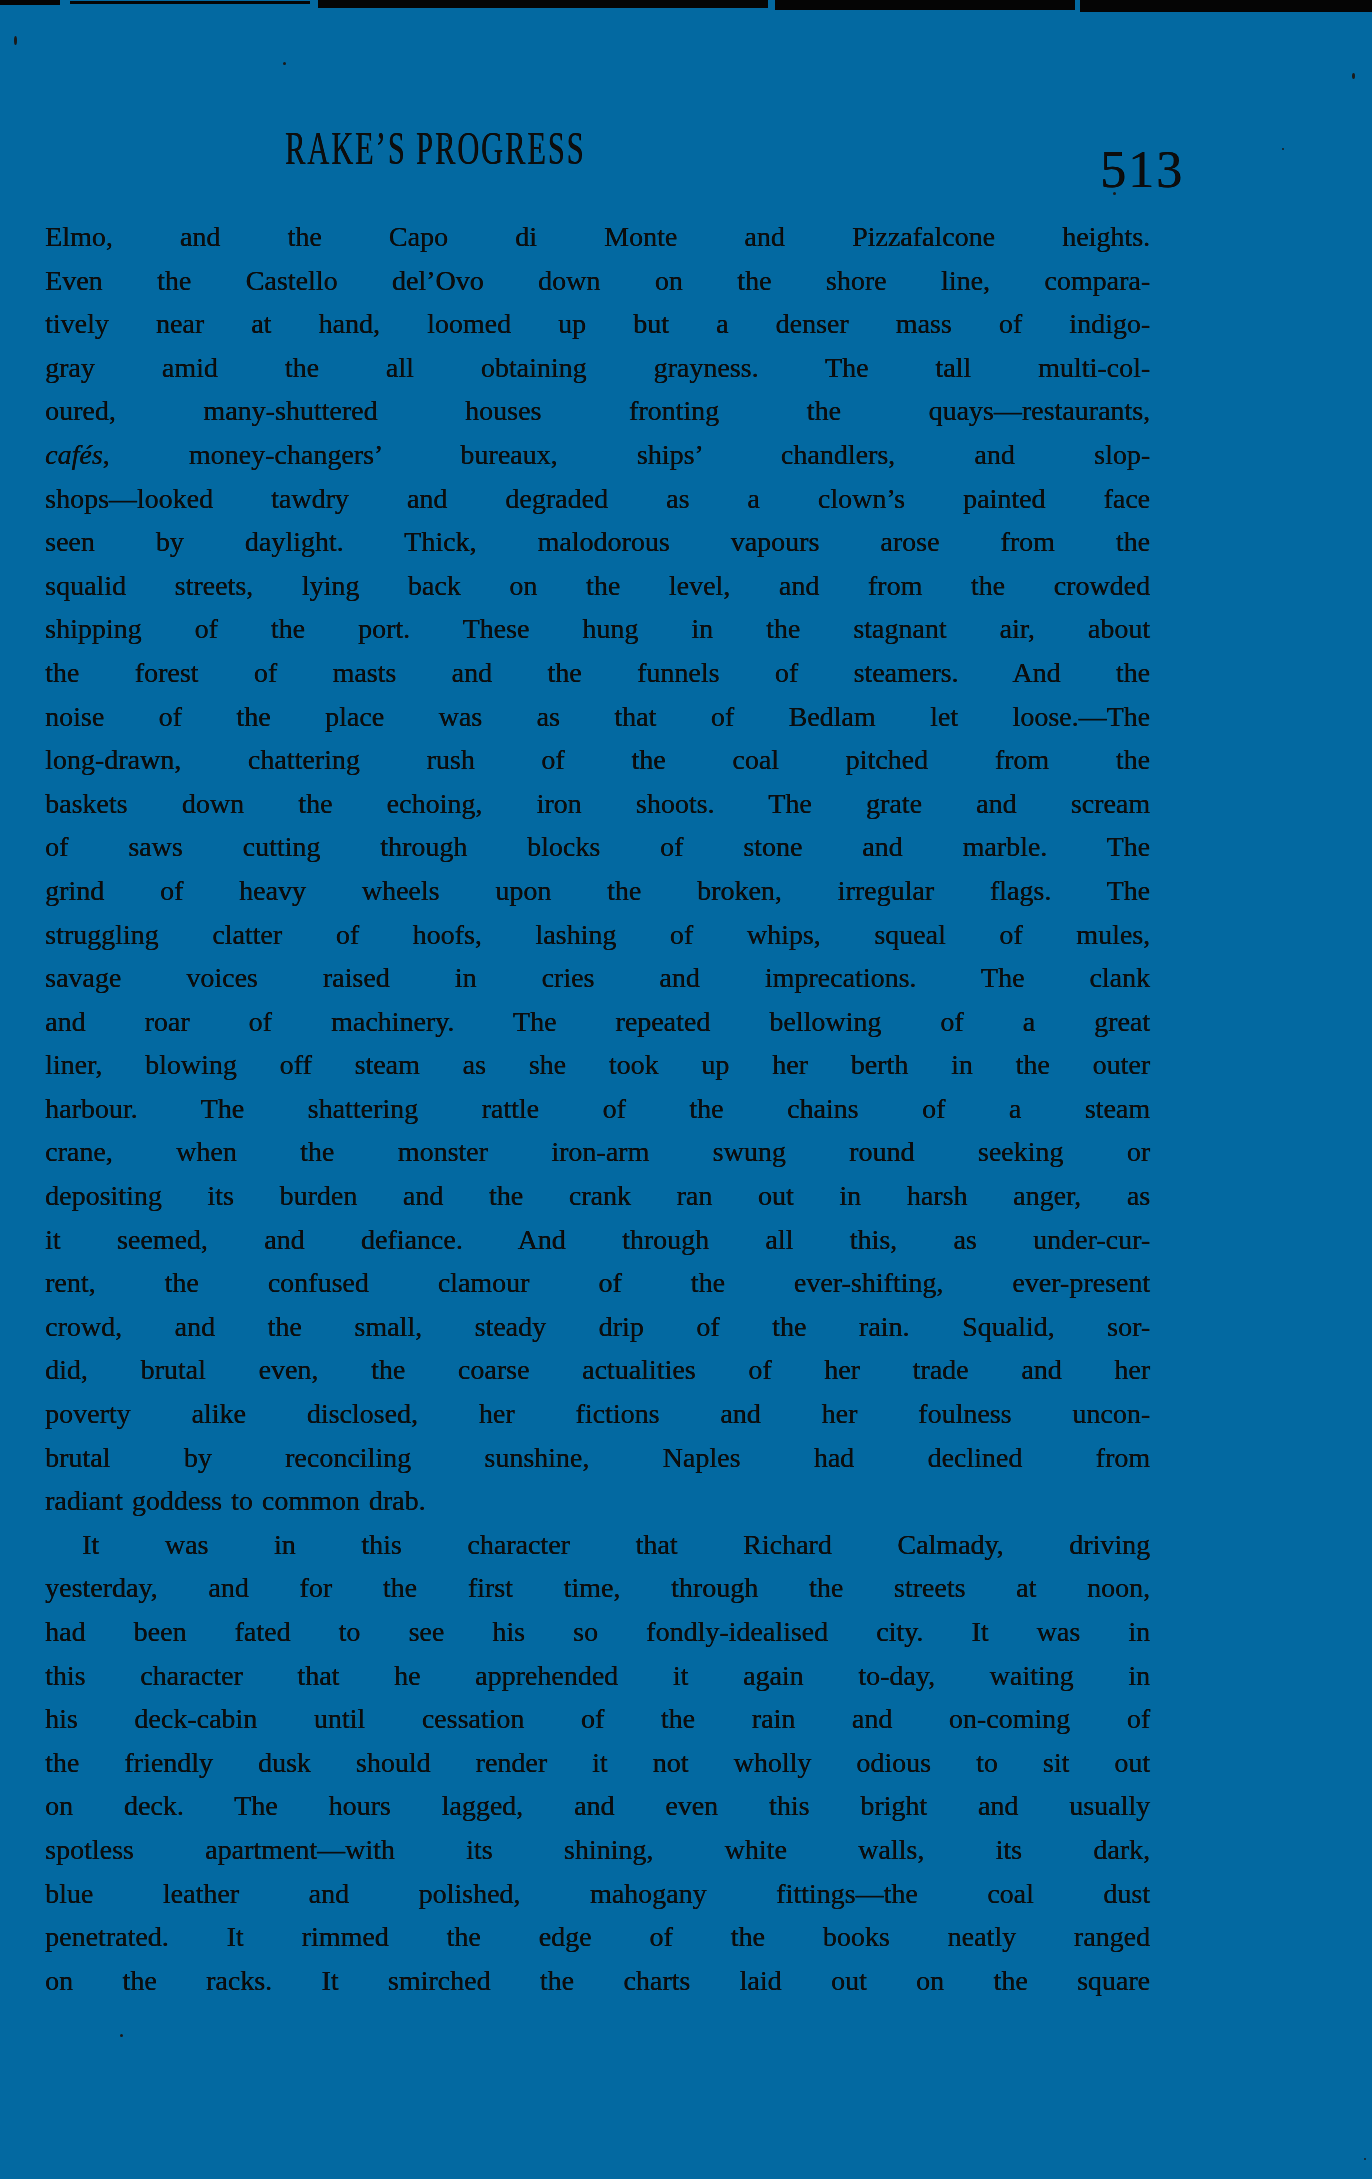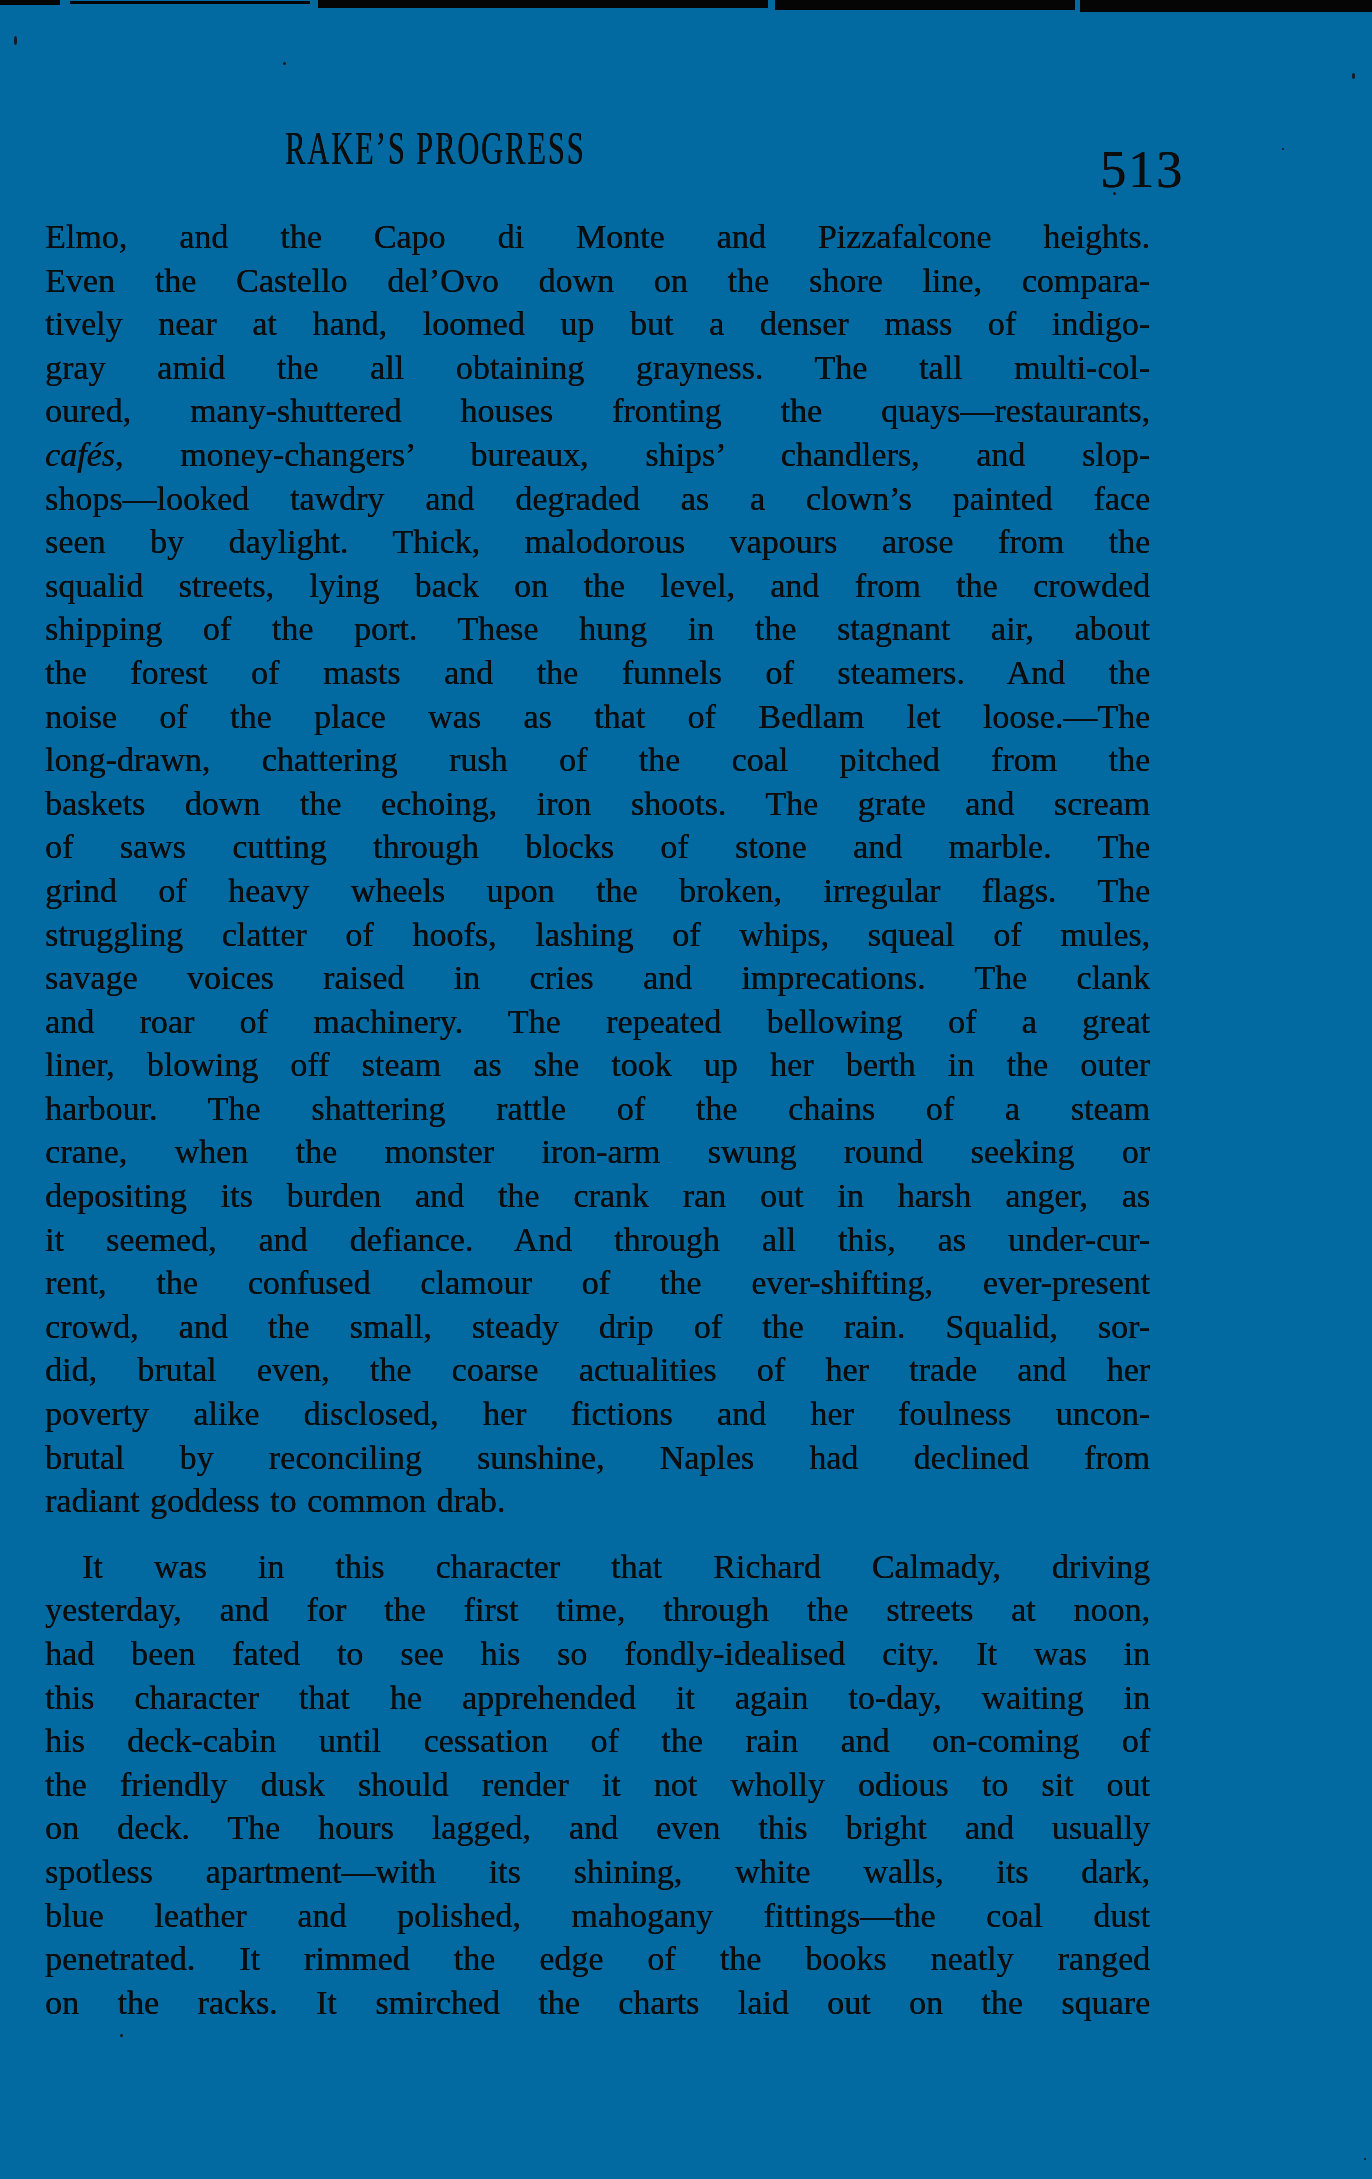--- a/index.html
+++ b/index.html
@@ -22,32 +22,32 @@
     text-shadow:0.4px 0.3px 0 #000;
   }
   .page-number{
     position:absolute;left:1100px;top:140px;
     font-size:52px;letter-spacing:2px;
     text-shadow:0.4px 0.3px 0 #000;
   }
   
   .body-text{
     position:absolute;left:45px;top:215px;width:1105px;
-    font-size:34px;line-height:43.6px;
+    font-size:28px;line-height:43.6px;
     word-spacing:2px;
     text-shadow:0.3px 0.2px 0 #000;
   }
   .line{
     text-align:justify;
     text-align-last:justify;
     white-space:normal;
     height:43.6px;overflow:visible;
   }
   .line.lastline{text-align-last:left;}
-  .line.firstindent{padding-left:37px;margin-top:22px;}
+  .line.firstindent{padding-left:37px;}
   .it{font-style:italic;}
 </style>
 </head>
 <body>
 
 <div class="page">
 
   <div class="strip" style="left:0;top:0;width:60px;height:5px;"></div>
   <div class="strip" style="left:70px;top:1px;width:240px;height:3px;"></div>
   <div class="strip" style="left:318px;top:0;width:450px;height:8px;"></div>

